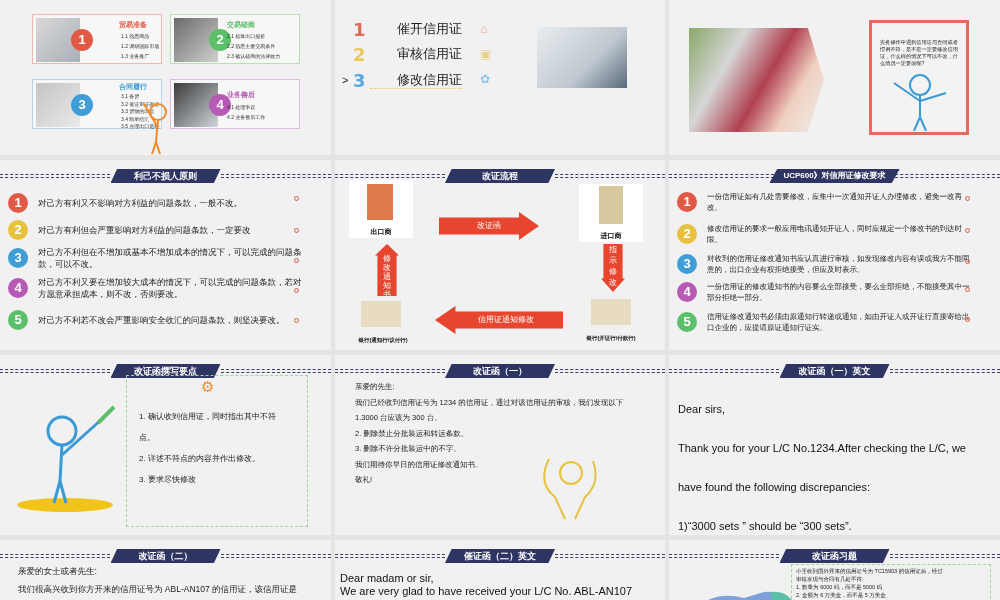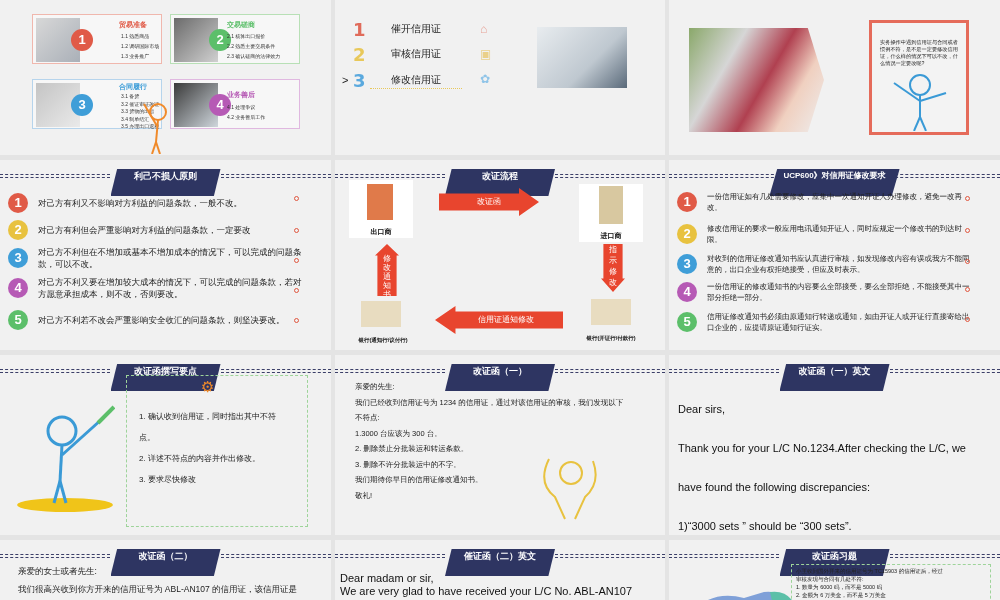--- a/index.html
+++ b/index.html
@@ -12,35 +12,35 @@
   .r0 { top: 0; height: 155px; }
   .r1 { top: 160px; height: 190px; }
   .r2 { top: 355px; height: 180px; }
   .r3 { top: 540px; height: 60px; }
 
   
   .banner { position: absolute; top: 9px; left: 0; right: 0; height: 14px; }
   .banner .rule { position: absolute; top: 5px; height: 4px; border-top: 1px dashed #3b3f68; border-bottom: 1px dashed #3b3f68; }
   .banner .rule.l { left: 0; width: 110px; }
   .banner .rule.r { right: 0; width: 110px; }
-  .banner .tag { position: absolute; left: 50%; transform: translateX(-50%); top: 0; height: 27px; background: #2e3562; color: #fff; font-size: 9px; font-weight: bold; line-height: 14px; text-align: center; white-space: nowrap; clip-path: polygon(6% 0, 100% 0, 94% 100%, 0 100%); padding: 0 14px; }
+  .banner .tag { position: absolute; left: 50%; transform: translateX(-50%); top: 0; height: 14px; background: #2e3562; color: #fff; font-size: 9px; font-weight: bold; line-height: 14px; text-align: center; white-space: nowrap; clip-path: polygon(6% 0, 100% 0, 94% 100%, 0 100%); padding: 0 14px; }
   .banner .tag.wide { min-width: 110px; }
 
   
   .card { position: absolute; border: 1px solid; height: 50px; background: #f7f7f7; }
   .card .pic { position: absolute; left: 3px; top: 3px; width: 44px; height: 44px; background: linear-gradient(135deg,#d8d8d8,#aab0b8); }
   .card .num { position: absolute; left: 38px; top: 14px; width: 22px; height: 22px; border-radius: 50%; color: #fff; font-weight: bold; font-size: 13px; text-align: center; line-height: 22px; }
   .card .ttl { position: absolute; left: 86px; top: 5px; font-size: 7px; font-weight: bold; }
   .card .items { position: absolute; left: 88px; top: 16px; font-size: 5px; color: #333; line-height: 10px; }
   .card .items.tight { top: 13px; line-height: 7.5px; }
 
   
   .toc-row { position: absolute; left: 18px; height: 22px; display: flex; align-items: center; }
   .toc-num { width: 18px; font-size: 18px; font-weight: bold; font-family: "DejaVu Sans", sans-serif; }
-  .toc-label { margin-left: 20px; font-size: 10px; color: #222; }
+  .toc-label { margin-left: 26px; font-size: 13px; color: #222; }
   .toc-icon { position: absolute; left: 145px; font-size: 12px; }
 
   
   .lst-item { position: absolute; left: 8px; right: 28px; display: flex; align-items: center; }
   .ball { flex: 0 0 20px; width: 20px; height: 20px; border-radius: 50%; color: #fff; font-weight: bold; font-size: 13px; text-align: center; line-height: 20px; }
   .lst-text { margin-left: 10px; font-size: 8.5px; line-height: 12px; color: #222; }
   .dot { position: absolute; right: 32px; width: 5px; height: 5px; border: 1px solid #e0563f; border-radius: 50%; }
 
   
   .bldg { position: absolute; width: 64px; height: 58px; background: #fff; }
@@ -192,21 +192,21 @@
       <div class="lbl">进口商</div>
     </div>
     <div class="bldg" style="left:12px;top:137px;width:72px;height:48px;background:#f1f1f1">
       <div style="position:absolute;left:14px;top:4px;width:40px;height:26px;background:#e8dcc0"></div>
       <div class="lbl" style="font-size:5.5px">银行(通知行/议付行)</div>
     </div>
     <div class="bldg" style="left:240px;top:135px;width:72px;height:48px;background:#f1f1f1">
       <div style="position:absolute;left:16px;top:4px;width:40px;height:26px;background:#e8dcc0"></div>
       <div class="lbl" style="font-size:5.5px">银行(开证行/付款行)</div>
     </div>
-    <div class="arrow-h" style="left:104px;top:28px;width:100px;clip-path:polygon(0 20%,80% 20%,80% 0,100% 50%,80% 100%,80% 80%,0 80%)"><span>改证函</span></div>
+    <div class="arrow-h" style="left:104px;top:52px;width:100px;clip-path:polygon(0 20%,80% 20%,80% 0,100% 50%,80% 100%,80% 80%,0 80%)"><span>改证函</span></div>
     <div class="arrow-v" style="left:266px;top:84px;height:48px;clip-path:polygon(10% 0,90% 0,90% 72%,100% 72%,50% 100%,0 72%,10% 72%)">
         <span style="display:block;width:10px;margin:0 auto;word-break:break-all">指示修改</span>
       </div>
     <div class="arrow-h" style="left:100px;top:146px;width:128px;clip-path:polygon(0 50%,16% 0,16% 20%,100% 20%,100% 80%,16% 80%,16% 100%)"><span style="padding-left:14px">信用证通知修改</span></div>
     <div class="arrow-v" style="left:40px;top:84px;height:52px;padding-top:10px;clip-path:polygon(50% 0,100% 22%,90% 22%,90% 100%,10% 100%,10% 22%,0 22%)">
         <span style="display:block;width:10px;margin:0 auto;word-break:break-all;line-height:9px">修改通知书</span>
       </div>
   </div>
 
   <div class="slide c2 r1">
@@ -270,21 +270,20 @@
 
   <div class="slide c1 r2">
     <div class="banner">
       <div class="rule l"></div>
         <div class="rule r"></div>
       <div class="tag wide">改证函（一）</div>
     </div>
     <div class="txt" style="left:20px;top:24px">
       <div>亲爱的先生:</div>
       <div>我们已经收到信用证号为 1234 的信用证，通过对该信用证的审核，我们发现以下</div>
-      <div>不符点:</div>
       <div>1.3000 台应该为 300 台。</div>
       <div>2. 删除禁止分批装运和转运条款。</div>
       <div>3. 删除不许分批装运中的不字。</div>
       <div>我们期待你早日的信用证修改通知书。</div>
       <div>敬礼!</div>
     </div>
     <svg style="position:absolute;left:200px;top:98px" width="70" height="70">
       <circle cx="36" cy="20" r="11" fill="none" stroke="#e8c23f" stroke-width="2"></circle>
       <path d="M14 6 Q2 30 20 44 L30 66" fill="none" stroke="#e8c23f" stroke-width="2"></path>
       <path d="M58 8 Q66 30 50 44 L40 66" fill="none" stroke="#e8c23f" stroke-width="2"></path>

